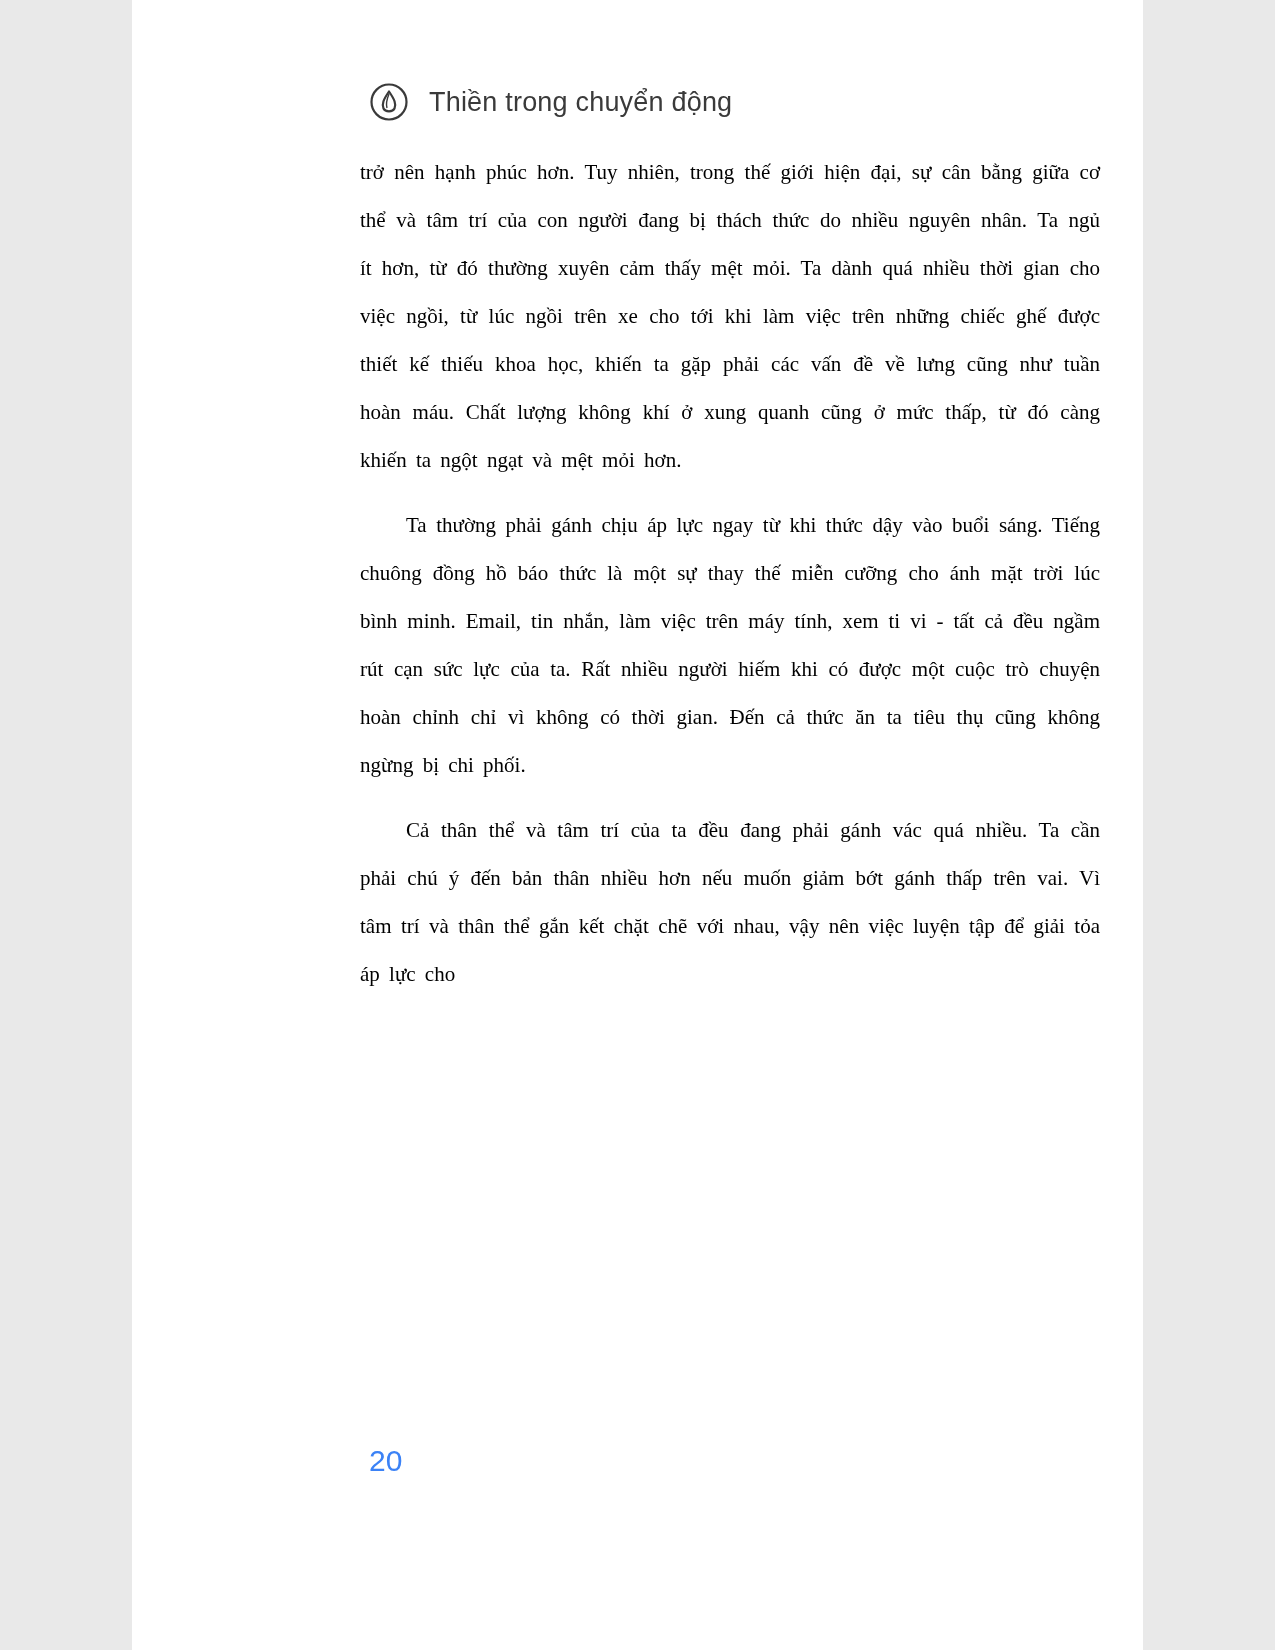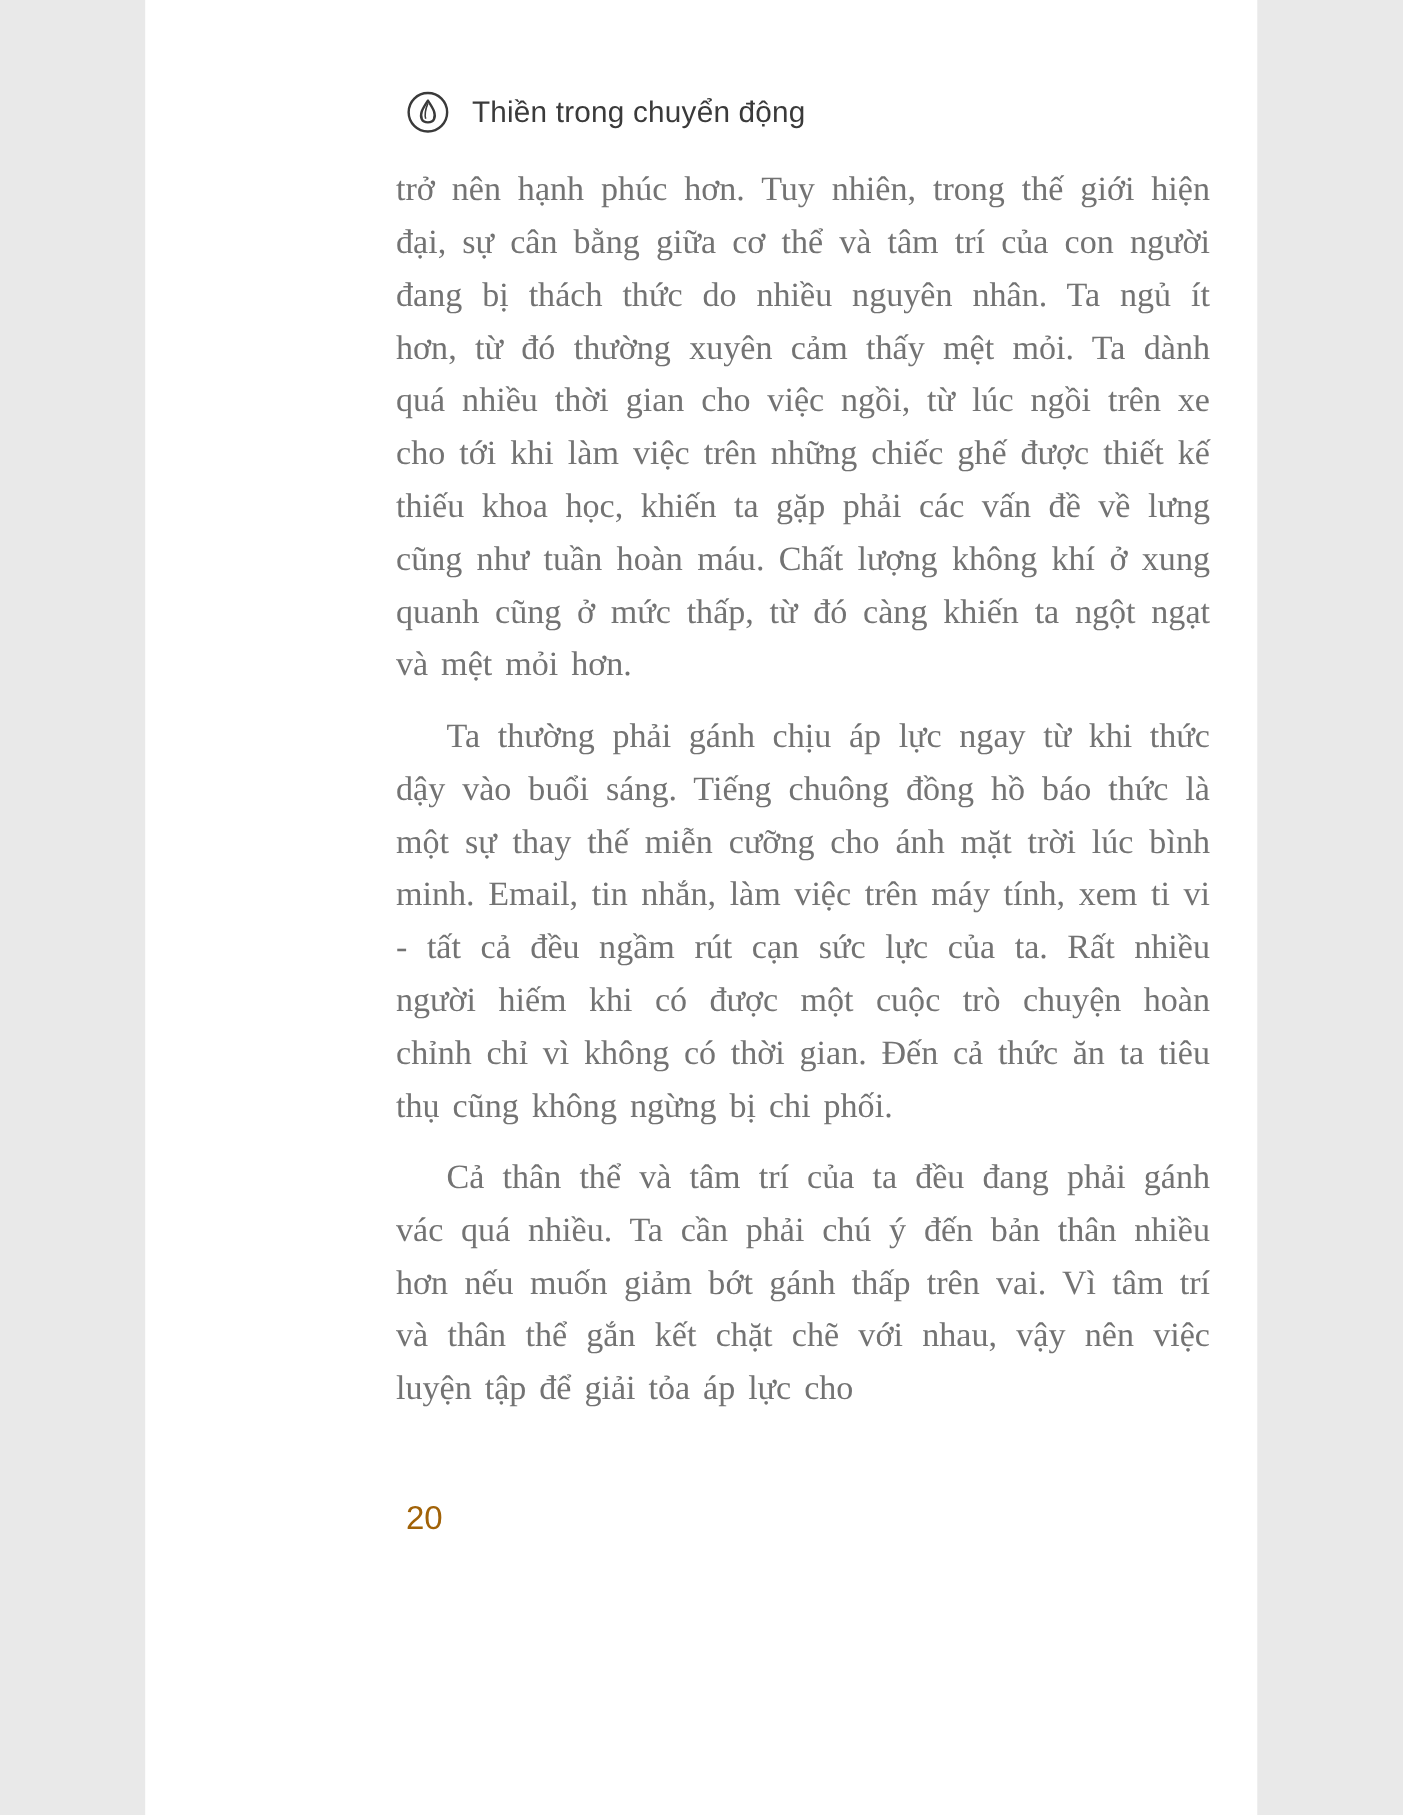--- a/index.html
+++ b/index.html
@@ -40,36 +40,36 @@
     white-space: nowrap;
   }
   .content {
     position: absolute;
     top: 148px;
     left: 228px;
     width: 740px;
   }
   .content p {
     margin: 0 0 17px 0;
-    font-size: 31px;
+    font-size: 21px;
     line-height: 48px;
-    color: #737373;
+    color: #000000;
     text-align: justify;
     word-spacing: 4px;
   }
   .content p.indent {
     text-indent: 46px;
   }
   .footer {
     position: absolute;
     left: 237px;
-    top: 1364px;
+    top: 1444px;
     font-family: "Liberation Sans", sans-serif;
     font-size: 30px;
-    color: #a16207;
+    color: #3b82f6;
   }
 </style>
 </head>
 <body>
 
 <div class="page">
 
   <div class="header">
     <span class="icon-wrap">
       <svg width="40" height="40" viewBox="0 0 40 40" aria-hidden="true">

